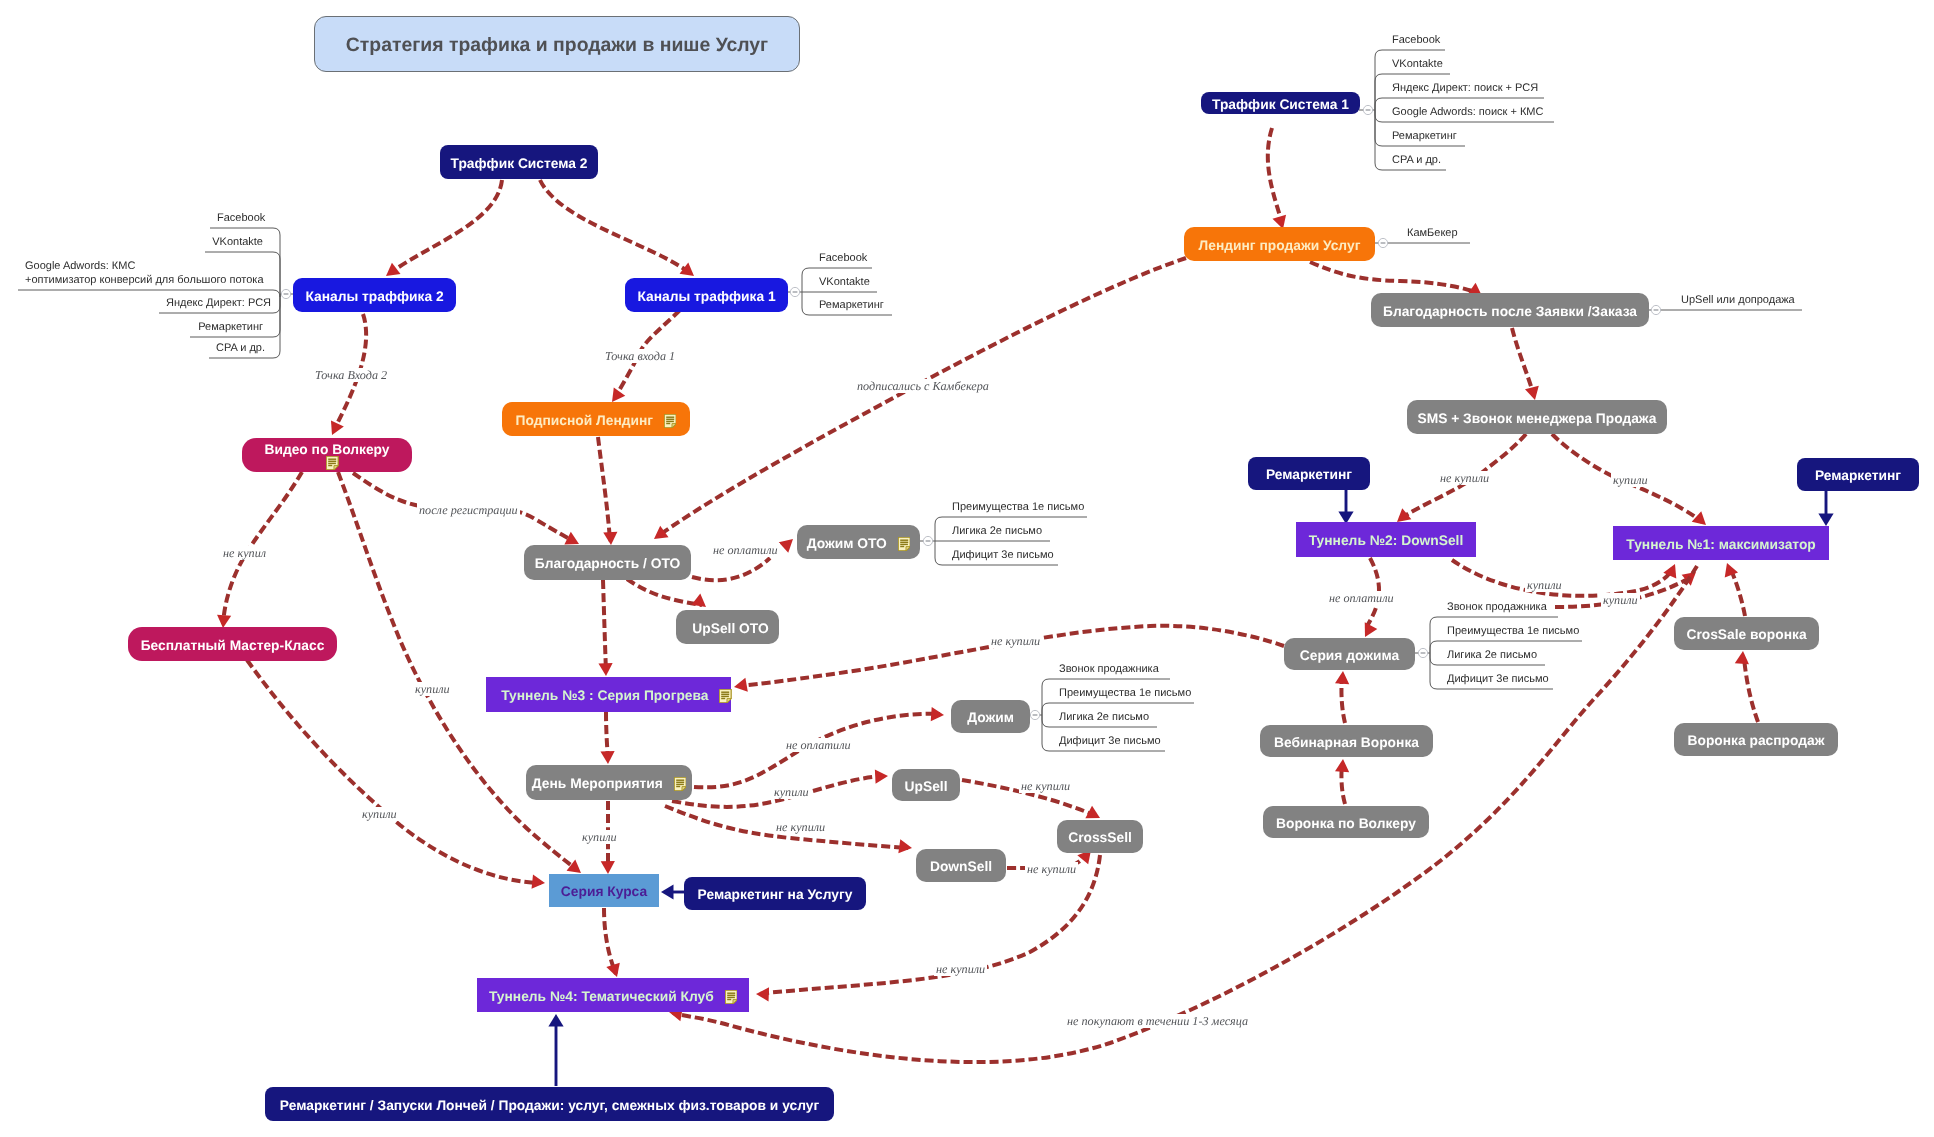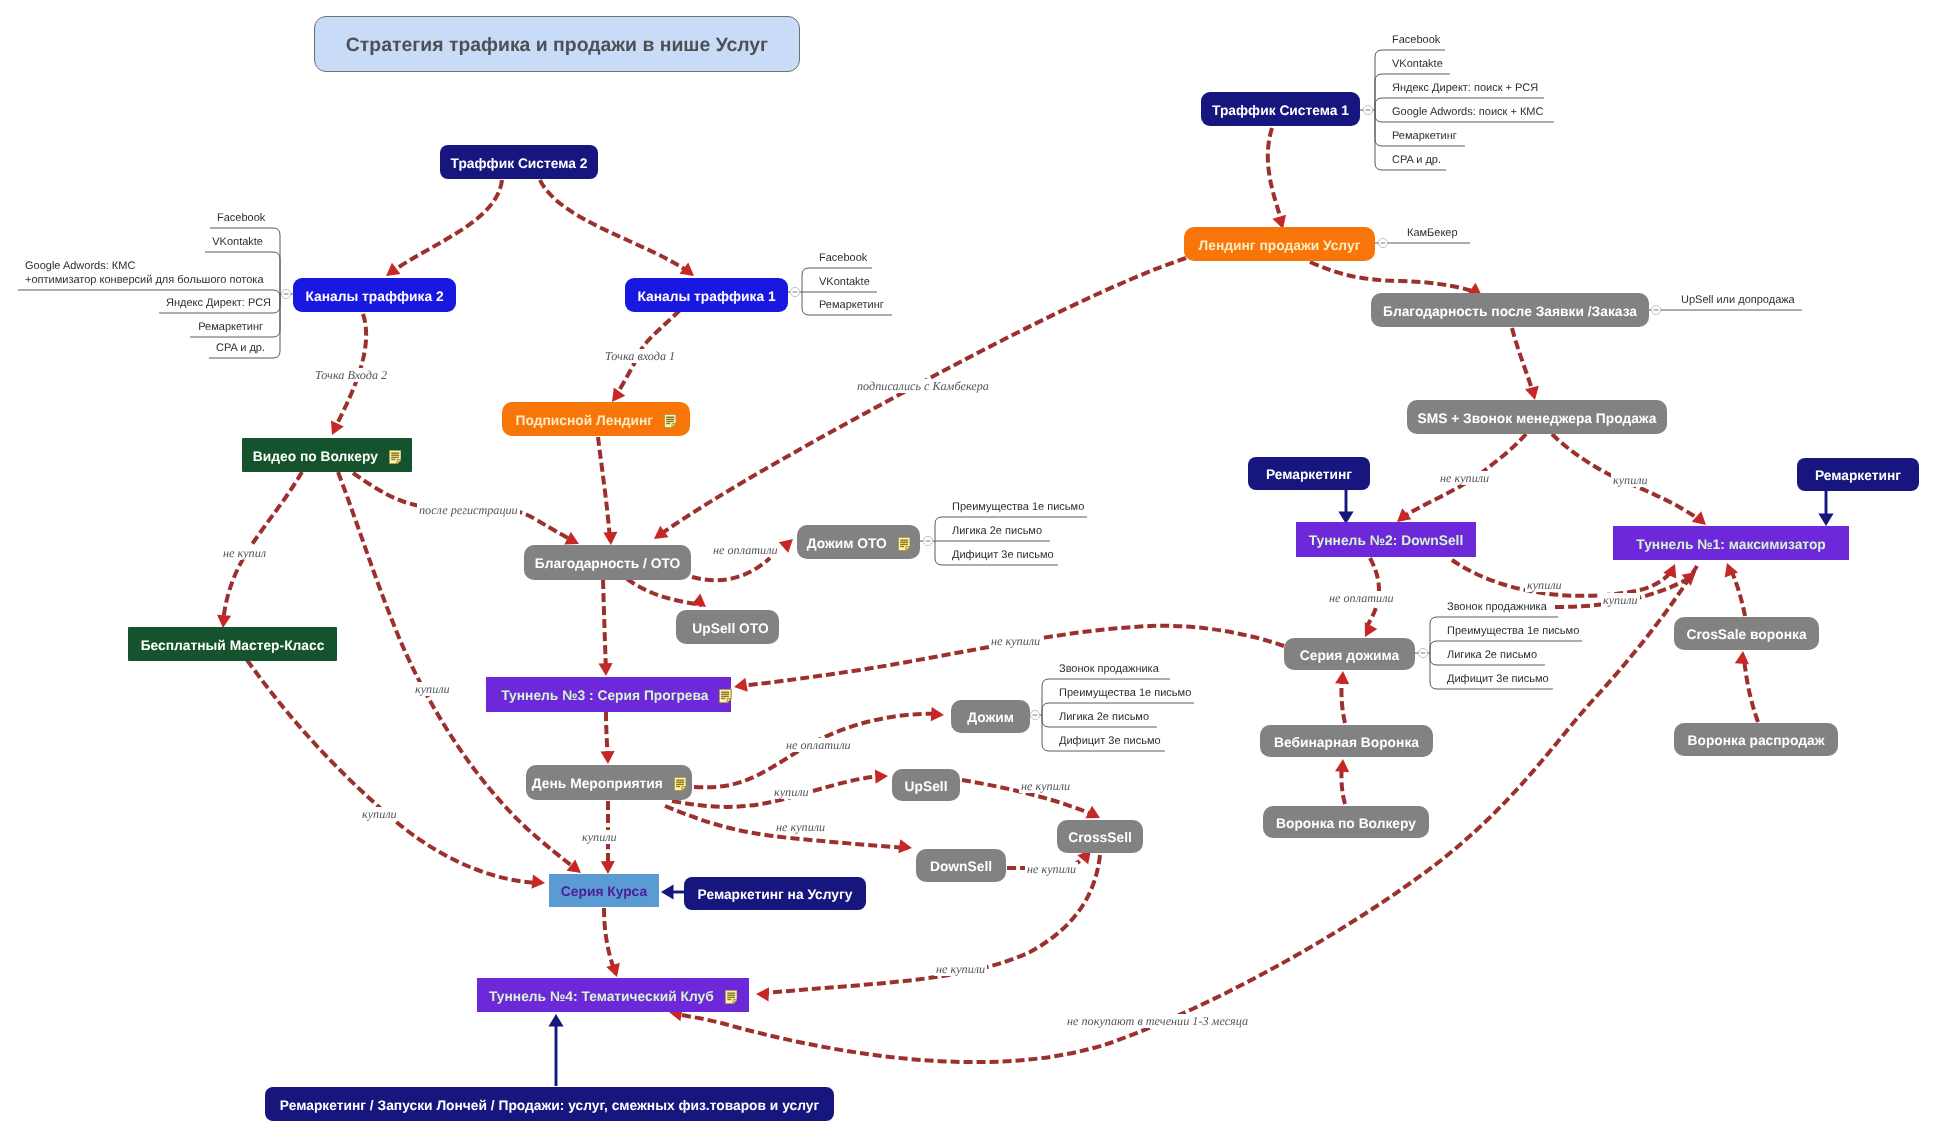--- a/index.html
+++ b/index.html
@@ -15,21 +15,21 @@
   .node{position:absolute;box-sizing:border-box;display:flex;align-items:center;
         justify-content:center;border-radius:9px;white-space:nowrap;font-weight:bold;
         font-size:13.8px;line-height:1;padding-top:3px;}
   .node .lbl{display:inline-block;}
   .node .note{display:inline-block;margin-left:11px;width:12.4px;height:14px;flex:0 0 auto;line-height:0;}
   .s-title{background:#c8dcf8;border:1.2px solid #6b7075;border-radius:12px;color:#4f5054;
            font-size:19.4px;font-weight:bold;padding-top:4px;}
   .s-navy{background:#16167e;color:#ffffff;border-radius:8px;}
   .s-blue{background:#1818e0;color:#ffffff;border-radius:9px;}
   .s-orange{background:#f77509;color:#fdecc2;border-radius:10px;}
-  .s-purple{background:#14532d;color:#ffffff;border-radius:1px;}
+  .s-purple{background:#be185d;color:#ffffff;border-radius:14px;flex-direction:column;}
   .s-gray{background:#828282;color:#ffffff;border-radius:10px;}
   .s-green{background:#6d28d9;color:#d5f5cf;border-radius:0;}
   .s-lightblue{background:#5b9bd5;color:#4c1d95;border-radius:0;}
   .sub{position:absolute;font-size:11px;color:#2d2d2d;font-weight:normal;white-space:nowrap;
        font-family:"Liberation Sans",sans-serif;line-height:13.5px;}
   .elabel{position:absolute;font-family:"Liberation Serif",serif;font-style:italic;
           font-size:12.2px;color:#54565a;white-space:nowrap;line-height:14px;background:#fff;padding:0px 2px;}
 </style>
 </head>
 <body>
@@ -275,21 +275,21 @@
         <path d="M 0 0 L -12.8 -7.1 L -12.8 7.1 Z" fill="#c62828" transform="translate(654,539) rotate(144)"></path>
       </g>
     </svg>
 <div id="nodes">
       <div class="node s-title" style="left: 314px; top: 16px; width: 486px; height: 56px;">
         <span class="lbl">Стратегия трафика и продажи в нише Услуг</span>
       </div>
       <div class="node s-navy" style="left: 440px; top: 145px; width: 158px; height: 34px;">
         <span class="lbl">Траффик Система 2</span>
       </div>
-      <div class="node s-navy" style="left: 1201px; top: 92px; width: 159px; height: 34px; border-radius: 9px;">
+      <div class="node s-navy" style="left: 1201px; top: 92px; width: 159px; height: 22px;">
         <span class="lbl">Траффик Система 1</span>
       </div>
       <div class="node s-blue" style="left: 293px; top: 278px; width: 163px; height: 34px;">
         <span class="lbl">Каналы траффика 2</span>
       </div>
       <div class="node s-blue" style="left: 625px; top: 278px; width: 163px; height: 34px;">
         <span class="lbl">Каналы траффика 1</span>
       </div>
       <div class="node s-orange" style="left: 1184px; top: 227px; width: 191px; height: 34px;">
         <span class="lbl">Лендинг продажи Услуг</span>
@@ -357,21 +357,21 @@
               <path d="M2.2 3.2 H10.2"></path>
               <path d="M2.2 5.3 H10.2"></path>
               <path d="M2.2 7.4 H9.9"></path>
               <path d="M2.2 9.5 H6.2"></path>
             </g>
           </svg></span>
       </div>
       <div class="node s-green" style="left: 1296px; top: 522px; width: 180px; height: 35px;">
         <span class="lbl">Туннель №2: DownSell</span>
       </div>
-      <div class="node s-green" style="left: 1613px; top: 526px; width: 236px; height: 34px; justify-content: center;">
+      <div class="node s-green" style="left: 1613px; top: 526px; width: 216px; height: 34px; justify-content: center;">
         <span class="lbl">Туннель №1: максимизатор</span>
       </div>
       <div class="node s-navy" style="left: 1248px; top: 457px; width: 122px; height: 33px;">
         <span class="lbl">Ремаркетинг</span>
       </div>
       <div class="node s-navy" style="left: 1797px; top: 458px; width: 122px; height: 33px;">
         <span class="lbl">Ремаркетинг</span>
       </div>
       <div class="node s-gray" style="left: 1284px; top: 638px; width: 131px; height: 32px;">
         <span class="lbl">Серия дожима</span>

